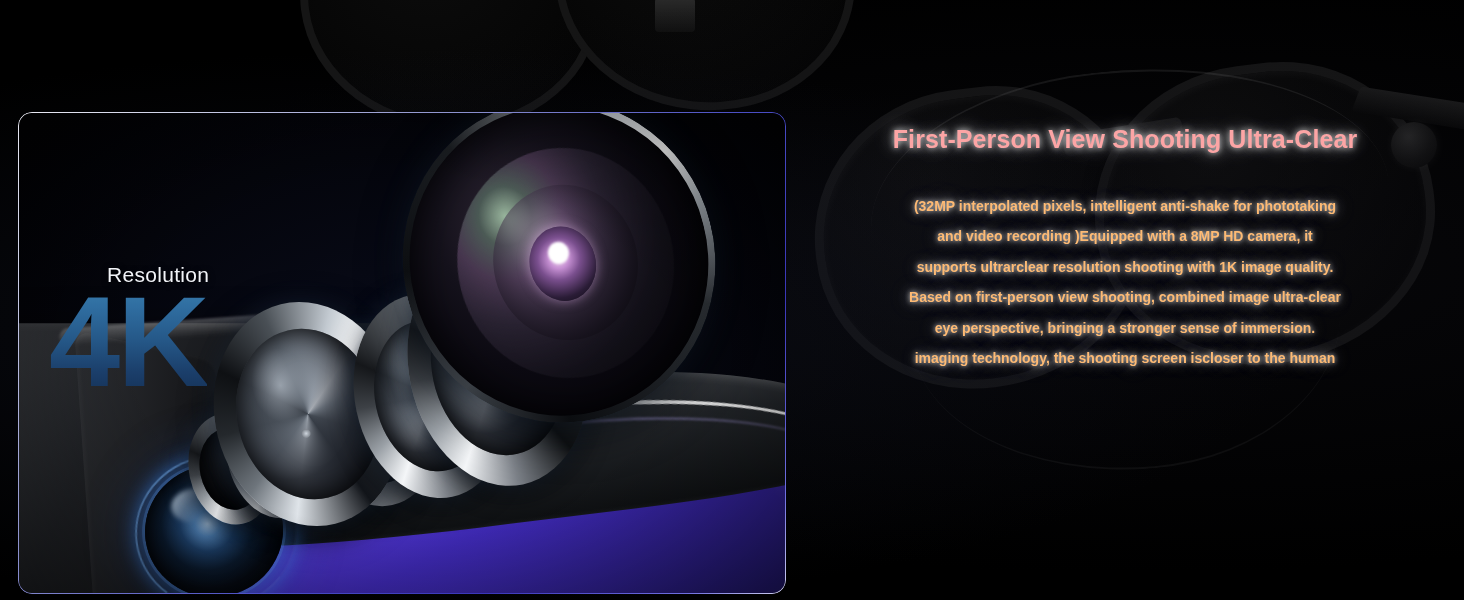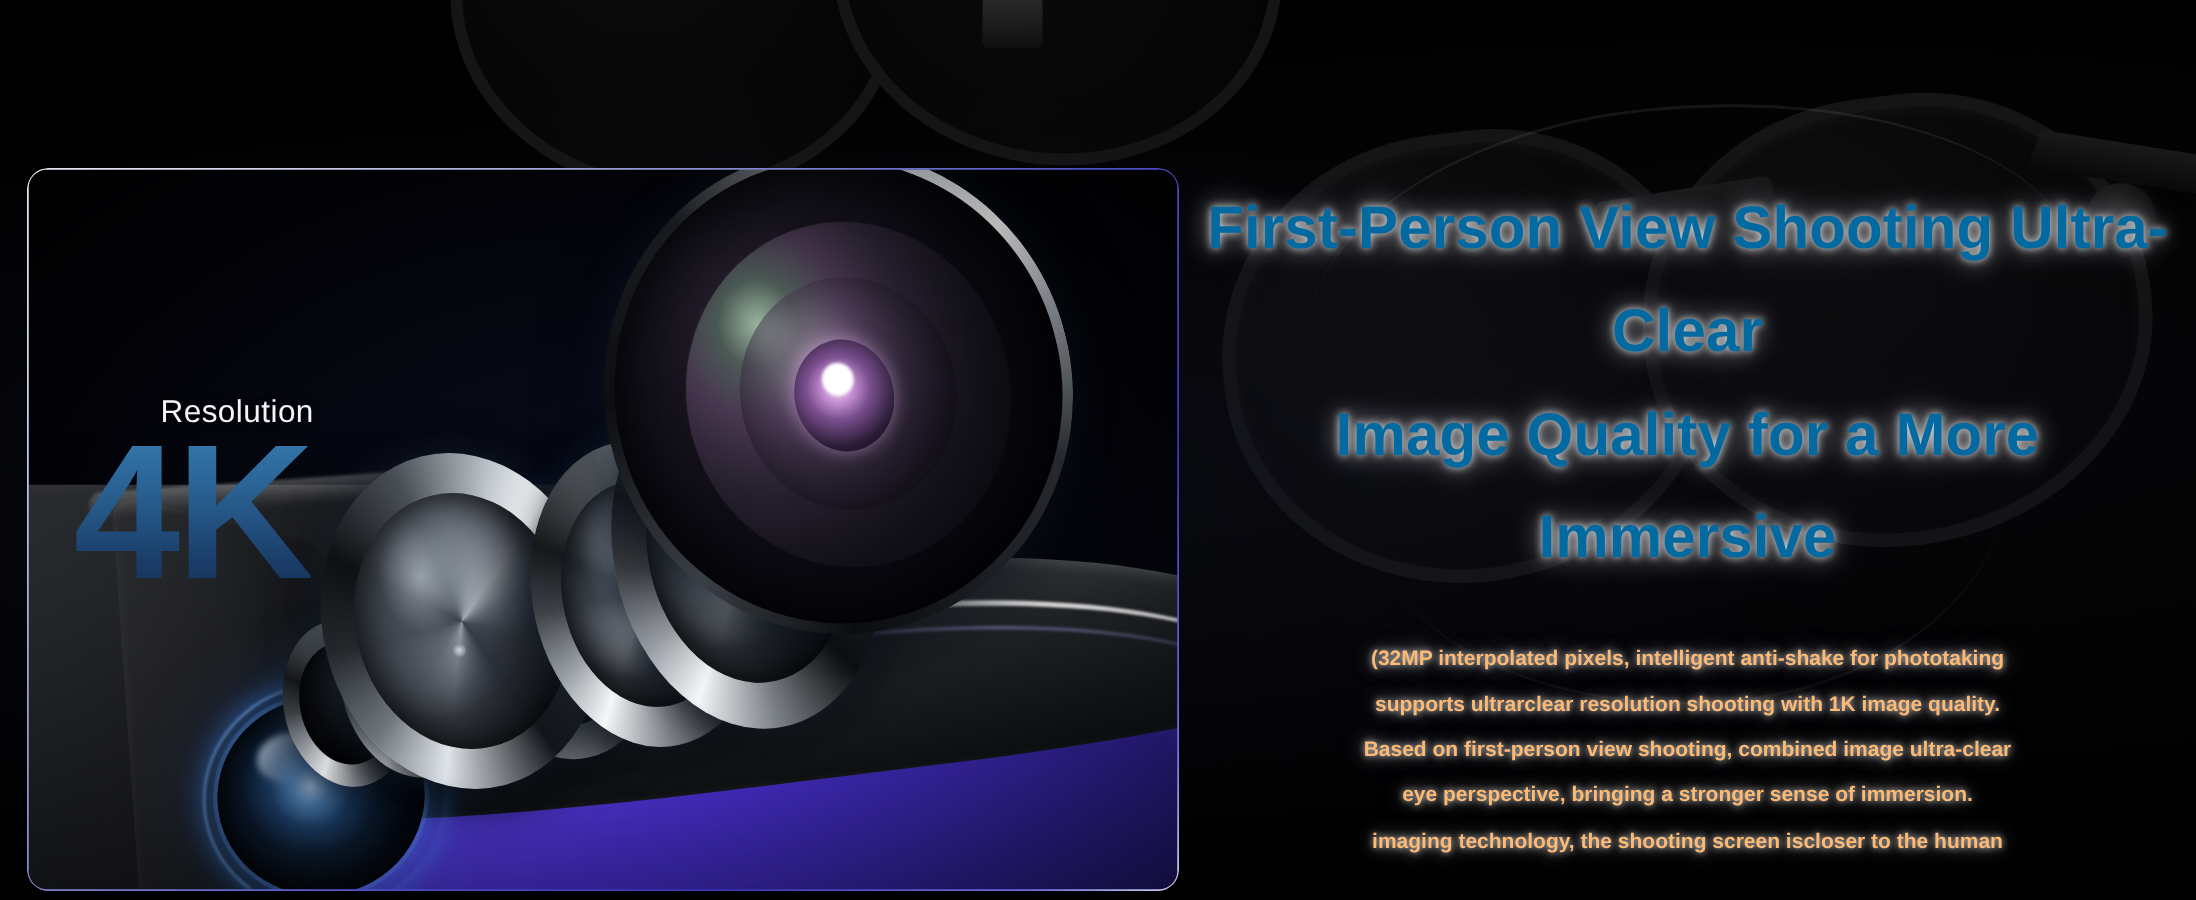--- a/index.html
+++ b/index.html
@@ -427,24 +427,24 @@
   
   #copy-column {
     position: absolute;
     left: 795px;
     top: 118px;
     width: 660px;
     text-align: center;
     z-index: 8;
   }
   #headline {
-    font-size: 40px;
+    font-size: 25px;
     font-weight: 700;
     line-height: 1.72;
-    color: #0369a1;
+    color: #fca5a5;
     letter-spacing: .1px;
     text-shadow:
       0 0 6px rgba(255,255,255,.85),
       0 0 16px rgba(255,255,255,.55),
       0 0 30px rgba(200,210,235,.32);
   }
   #headline .hl-line { display: block; }
 
   #body-copy {
     margin-top: 30px;
@@ -539,25 +539,25 @@
 
     <div id="fourk-text">4K</div>
   </div>
 
   <div id="panel-border"></div>
 
   <div id="copy-column">
 
     <h1 id="headline">
       <span class="hl-line">First-Person View Shooting Ultra-Clear</span>
-      <span class="hl-line">Image Quality for a More Immersive</span>
     </h1>
 
     <p id="body-copy">
       <span class="bc-line">(32MP interpolated pixels, intelligent anti-shake for phototaking</span>
+      <span class="bc-line">and video recording )Equipped with a 8MP HD camera, it</span>
       <span class="bc-line">supports ultrarclear resolution shooting with 1K image quality.</span>
       <span class="bc-line">Based on first-person view shooting, combined image ultra-clear</span>
       <span class="bc-line">eye perspective, bringing a stronger sense of immersion.</span>
       <span class="bc-line">imaging technology, the shooting screen iscloser to the human</span>
     </p>
   </div>
 
 </div>
 
 </body></html>

